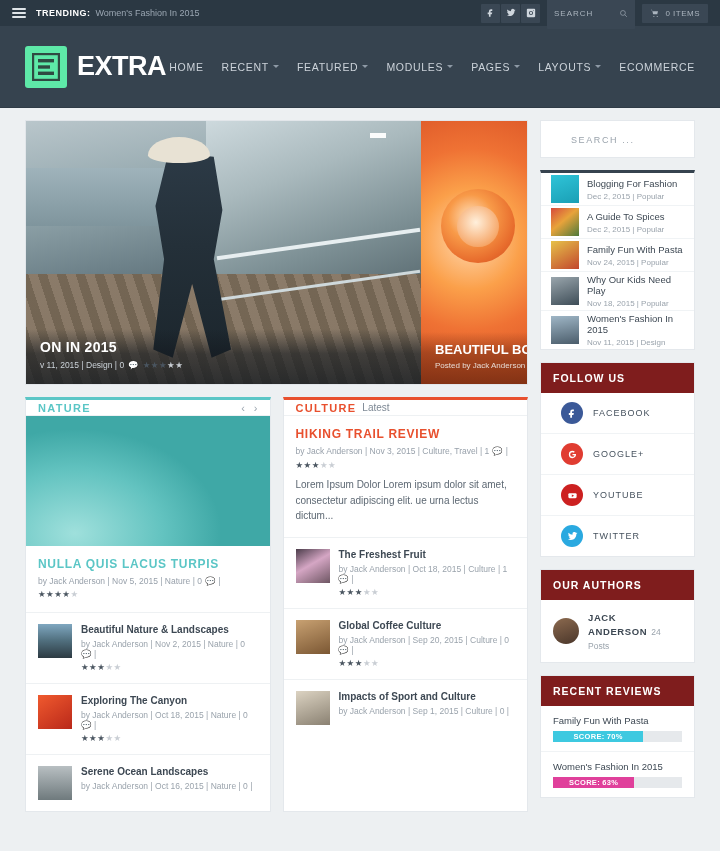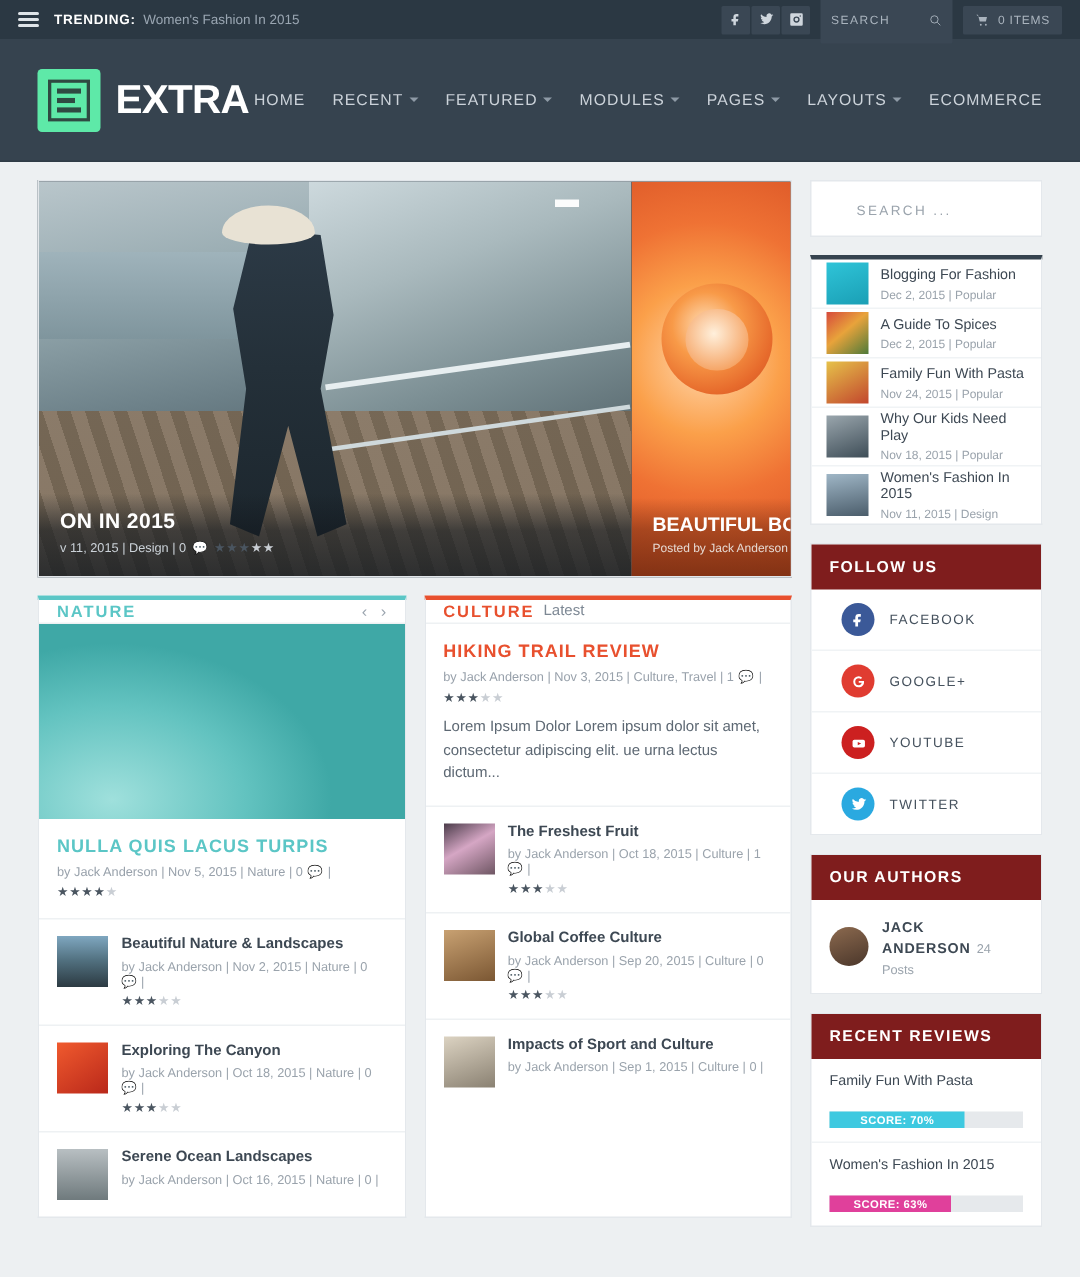--- a/index.html
+++ b/index.html
@@ -193,21 +193,21 @@
   .soc-ico { width: 22px; height: 22px; border-radius: 50%; display: flex; align-items: center; justify-content: center; }
   .soc-ico svg { width: 11px; height: 11px; fill: #fff; }
   .soc-name { font-size: 9px; letter-spacing: 1px; color: #46525e; text-transform: uppercase; }
   .author-row { display: flex; align-items: center; gap: 9px; padding: 10px 12px; }
   .avatar { width: 26px; height: 26px; border-radius: 50%; background: linear-gradient(160deg,#8c6a4f,#4a362a); flex: 0 0 26px; }
   .author-name { font-size: 9.5px; font-weight: bold; letter-spacing: .6px; color: #3d4853; text-transform: uppercase; }
   .author-posts { font-size: 8.5px; color: #9aa3ac; margin-left: 4px; }
   .rev { padding: 9px 12px; border-bottom: 1px solid #f0f3f5; }
   .rev:last-child { border-bottom: none; }
   .rev-title { font-size: 9.5px; color: #3d4853; }
-  .rev-track { height: 11px; background: #e6e9ec; margin-top: 15px; position: relative; }
+  .rev-track { height: 11px; background: #e6e9ec; margin-top: 5px; position: relative; }
   .rev-fill { height: 100%; display: flex; align-items: center; justify-content: center; }
   .rev-fill span { color: #fff; font-size: 7.5px; font-weight: bold; letter-spacing: .3px; white-space: nowrap; }
 </style>
 </head>
 <body>
 
 <div class="topbar">
   <div class="hamburger">
       <i></i>
       <i></i>

